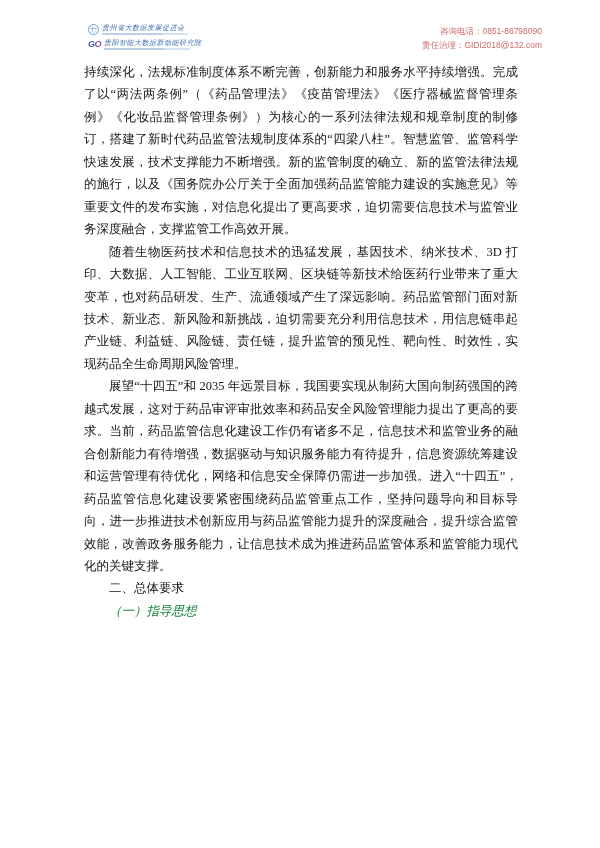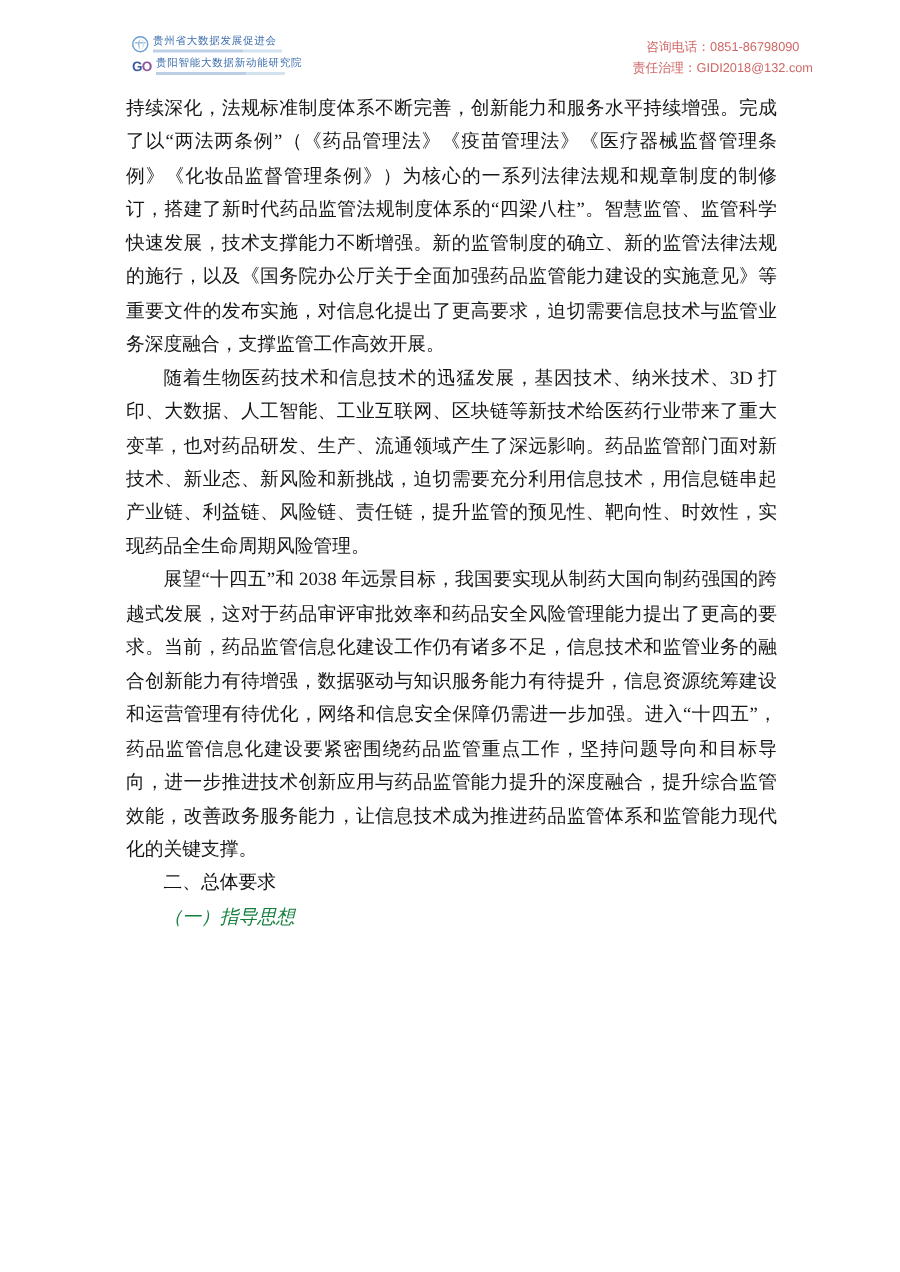--- a/index.html
+++ b/index.html
@@ -10,21 +10,21 @@
     background:#ffffff;
     overflow:hidden;
     font-family:"Liberation Serif","DejaVu Serif",serif;
   }
 
   
   .header {
     position:absolute; top:24px; left:88px; right:58px;
     display:flex; justify-content:space-between; align-items:flex-start;
   }
-  .logo-block { display:flex; flex-direction:column; gap:4px; }
+  .logo-block { display:flex; flex-direction:column; gap:4px;font-style:italic; }
   .logo-row { display:flex; align-items:flex-start; gap:3px; }
   .logo-texts { display:flex; flex-direction:column; }
   .logo-name {
     font-family:"Liberation Sans","DejaVu Sans",sans-serif;
     font-size:7px; line-height:8px; color:#3e6fae; letter-spacing:0.5px;
     white-space:nowrap;
   }
   .logo-sub {
     margin-top:1px; height:2px; width:86px;
     background:linear-gradient(90deg,#aac4de 0 70%, #c9dbec 70% 100%);
@@ -47,21 +47,21 @@
     font-family:"Liberation Sans","DejaVu Sans",sans-serif;
     font-size:9px; font-weight:bold; line-height:10px; flex:0 0 auto;
     letter-spacing:-0.5px;
   }
   .go-icon .g { color:#3b5ba5; }
   .go-icon .o { color:#8f55a0; }
 
   .contact {
     font-family:"Liberation Sans","DejaVu Sans",sans-serif;
     font-size:8.5px; line-height:14px; color:#cf6767;
-    text-align:center; white-space:nowrap;
+    text-align:right; white-space:nowrap;
   }
 
   
   .body-text {
     position:absolute; left:84px; top:61px; width:434px;
     color:#161616;
   }
   .para {
     margin:0;
     font-size:12.5px; line-height:22.45px;
@@ -113,19 +113,19 @@
 
     <div class="contact">
       <div><span>咨询电话：</span><span>0851-86798090</span></div>
       <div><span>责任治理：</span><span>GIDI2018@132.com</span></div>
     </div>
   </div>
 
   <div class="body-text">
     <p class="para">持续深化，法规标准制度体系不断完善，创新能力和服务水平持续增强。完成了以“两法两条例”（《药品管理法》《疫苗管理法》《医疗器械监督管理条例》《化妆品监督管理条例》）为核心的一系列法律法规和规章制度的制修订，搭建了新时代药品监管法规制度体系的“四梁八柱”。智慧监管、监管科学快速发展，技术支撑能力不断增强。新的监管制度的确立、新的监管法律法规的施行，以及《国务院办公厅关于全面加强药品监管能力建设的实施意见》等重要文件的发布实施，对信息化提出了更高要求，迫切需要信息技术与监管业务深度融合，支撑监管工作高效开展。</p>
     <p class="para indent">随着生物医药技术和信息技术的迅猛发展，基因技术、纳米技术、3D 打印、大数据、人工智能、工业互联网、区块链等新技术给医药行业带来了重大变革，也对药品研发、生产、流通领域产生了深远影响。药品监管部门面对新技术、新业态、新风险和新挑战，迫切需要充分利用信息技术，用信息链串起产业链、利益链、风险链、责任链，提升监管的预见性、靶向性、时效性，实现药品全生命周期风险管理。</p>
-    <p class="para indent">展望“十四五”和 2038 年远景目标，我国要实现从制药大国向制药强国的跨越式发展，这对于药品审评审批效率和药品安全风险管理能力提出了更高的要求。当前，药品监管信息化建设工作仍有诸多不足，信息技术和监管业务的融合创新能力有待增强，数据驱动与知识服务能力有待提升，信息资源统筹建设和运营管理有待优化，网络和信息安全保障仍需进一步加强。进入“十四五”，药品监管信息化建设要紧密围绕药品监管重点工作，坚持问题导向和目标导向，进一步推进技术创新应用与药品监管能力提升的深度融合，提升综合监管效能，改善政务服务能力，让信息技术成为推进药品监管体系和监管能力现代化的关键支撑。</p>
+    <p class="para indent">展望“十四五”和 2035 年远景目标，我国要实现从制药大国向制药强国的跨越式发展，这对于药品审评审批效率和药品安全风险管理能力提出了更高的要求。当前，药品监管信息化建设工作仍有诸多不足，信息技术和监管业务的融合创新能力有待增强，数据驱动与知识服务能力有待提升，信息资源统筹建设和运营管理有待优化，网络和信息安全保障仍需进一步加强。进入“十四五”，药品监管信息化建设要紧密围绕药品监管重点工作，坚持问题导向和目标导向，进一步推进技术创新应用与药品监管能力提升的深度融合，提升综合监管效能，改善政务服务能力，让信息技术成为推进药品监管体系和监管能力现代化的关键支撑。</p>
     <h2 class="section-heading">二、总体要求</h2>
     <h3 class="sub-heading">（一）指导思想</h3>
   </div>
 
 
 </div>
 
 </body></html>

